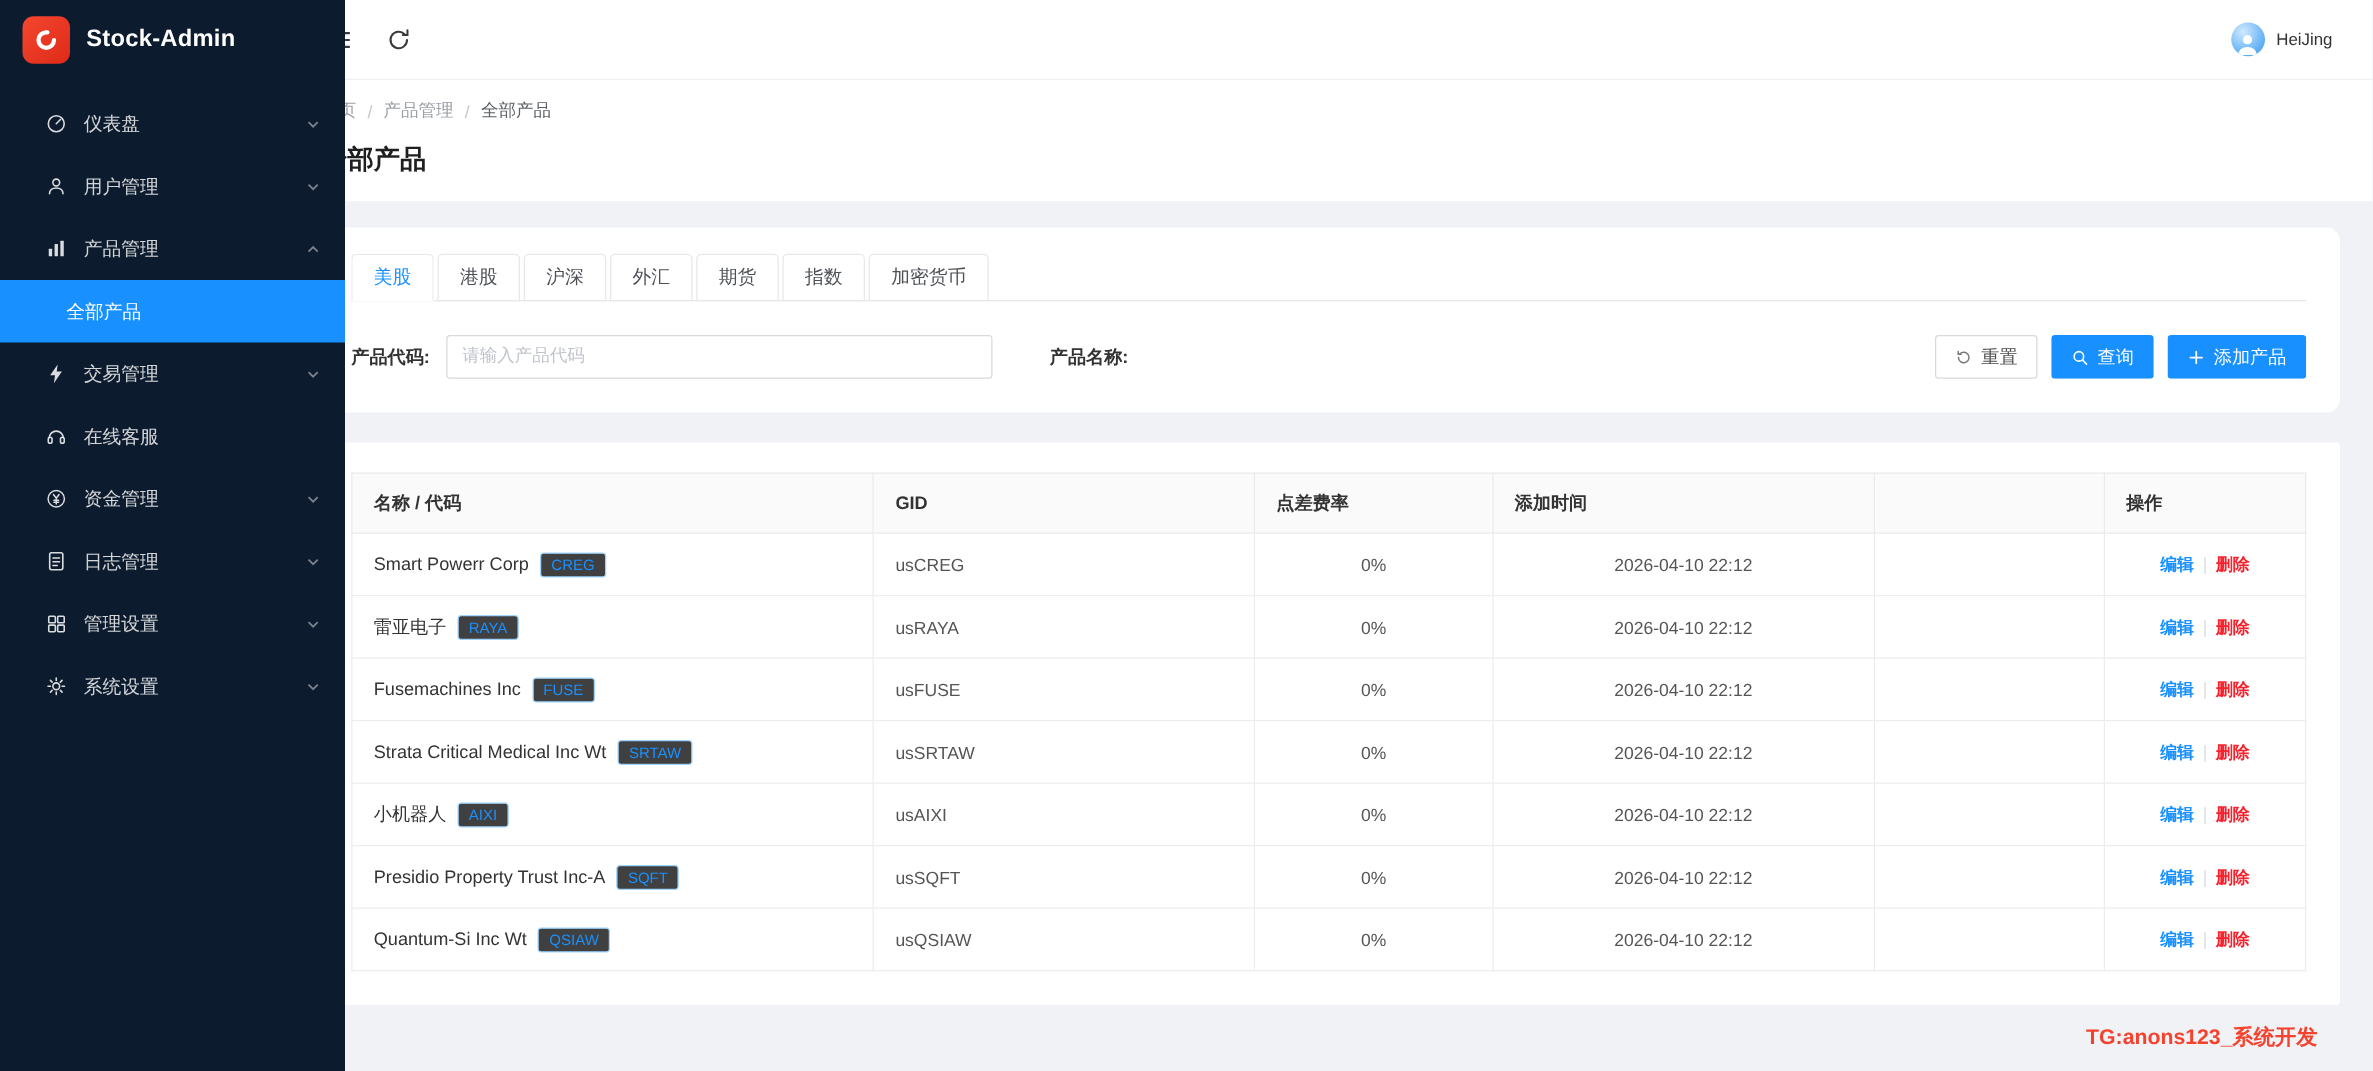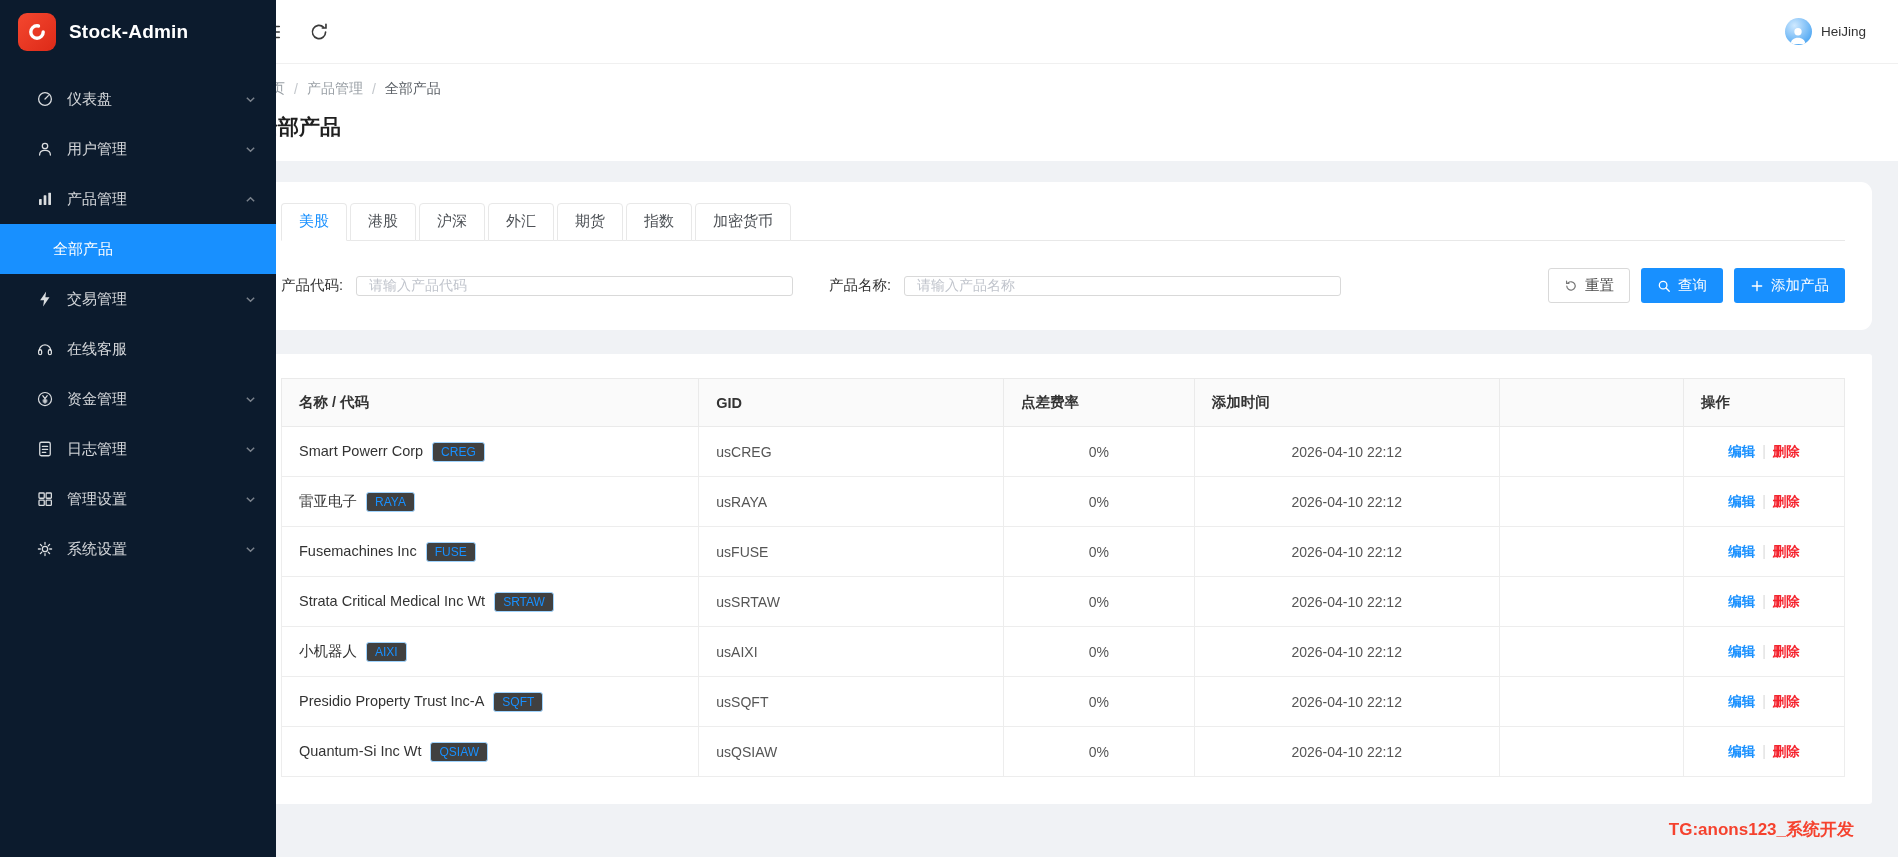--- a/index.html
+++ b/index.html
@@ -47,23 +47,23 @@
 
   
   .tabs-row { display:flex; border-bottom:1px solid #e8e8e8; }
   .tab { padding:8px 17px 9px; margin-right:3px; margin-bottom:-1px; background:#fff;
     border:1px solid #e8e8e8; border-radius:4px 4px 0 0; font-size:15px; color:#4d5156; cursor:pointer; }
   .tab.active { color:#1890ff; border-bottom-color:#fff; }
 
   
   .filter-row { display:flex; align-items:center; margin-top:27px; }
   .f-group { display:flex; align-items:center; }
-  .f-group.second { margin-left:36px; }
-  .f-label { font-size:14.5px; color:#333; font-weight:400; margin-right:13px; white-space:nowrap; }
-  .f-input { width:437px; height:20px; border:1px solid #d9d9d9; border-radius:3px; padding:0 12px;
+  .f-group.second { margin-left:46px; }
+  .f-label { font-size:14.5px; color:#333; font-weight:700; margin-right:13px; white-space:nowrap; }
+  .f-input { width:437px; height:35px; border:1px solid #d9d9d9; border-radius:3px; padding:0 12px;
     font-size:14px; color:#333; outline:none; background:#fff; font-family:Liberation Serif, serif; }
   .f-input::placeholder { color:#c0c4cc; }
   .btns { margin-left:auto; display:flex; align-items:center; gap:11px; }
   .btn { height:35px; display:inline-flex; align-items:center; gap:7px; padding:0 15px;
     border-radius:3px; font-size:14.5px; cursor:pointer; border:1px solid transparent; white-space:nowrap; font-family:inherit; }
   .btn svg { display:block; }
   .btn-default { background:#fff; border-color:#d9d9d9; color:#4a4a4a; }
   .btn-primary { background:#1890ff; color:#fff; }
 
   
@@ -290,21 +290,20 @@
         <div class="tab">加密货币</div>
       </div>
 
       <div class="filter-row">
         <div class="f-group">
           <span class="f-label">产品代码:</span>
           <input class="f-input" type="text" placeholder="请输入产品代码" style="">
         </div>
         <div class="f-group second">
           <span class="f-label">产品名称:</span>
-          <input class="f-input" type="text" placeholder="请输入产品名称" style="">
         </div>
         <div class="btns">
           <button class="btn btn-default">
             <span>
               <svg viewBox="0 0 24 24" width="14" height="14" fill="none" stroke="#777" stroke-width="2" stroke-linecap="round">
                   <path d="M4.8 12a7.2 7.2 0 1 0 2.1-5.1"></path>
                   <polyline points="4.4,3.6 4.4,7.6 8.4,7.6"></polyline>
                 </svg>
             </span>
             <span>重置</span>

